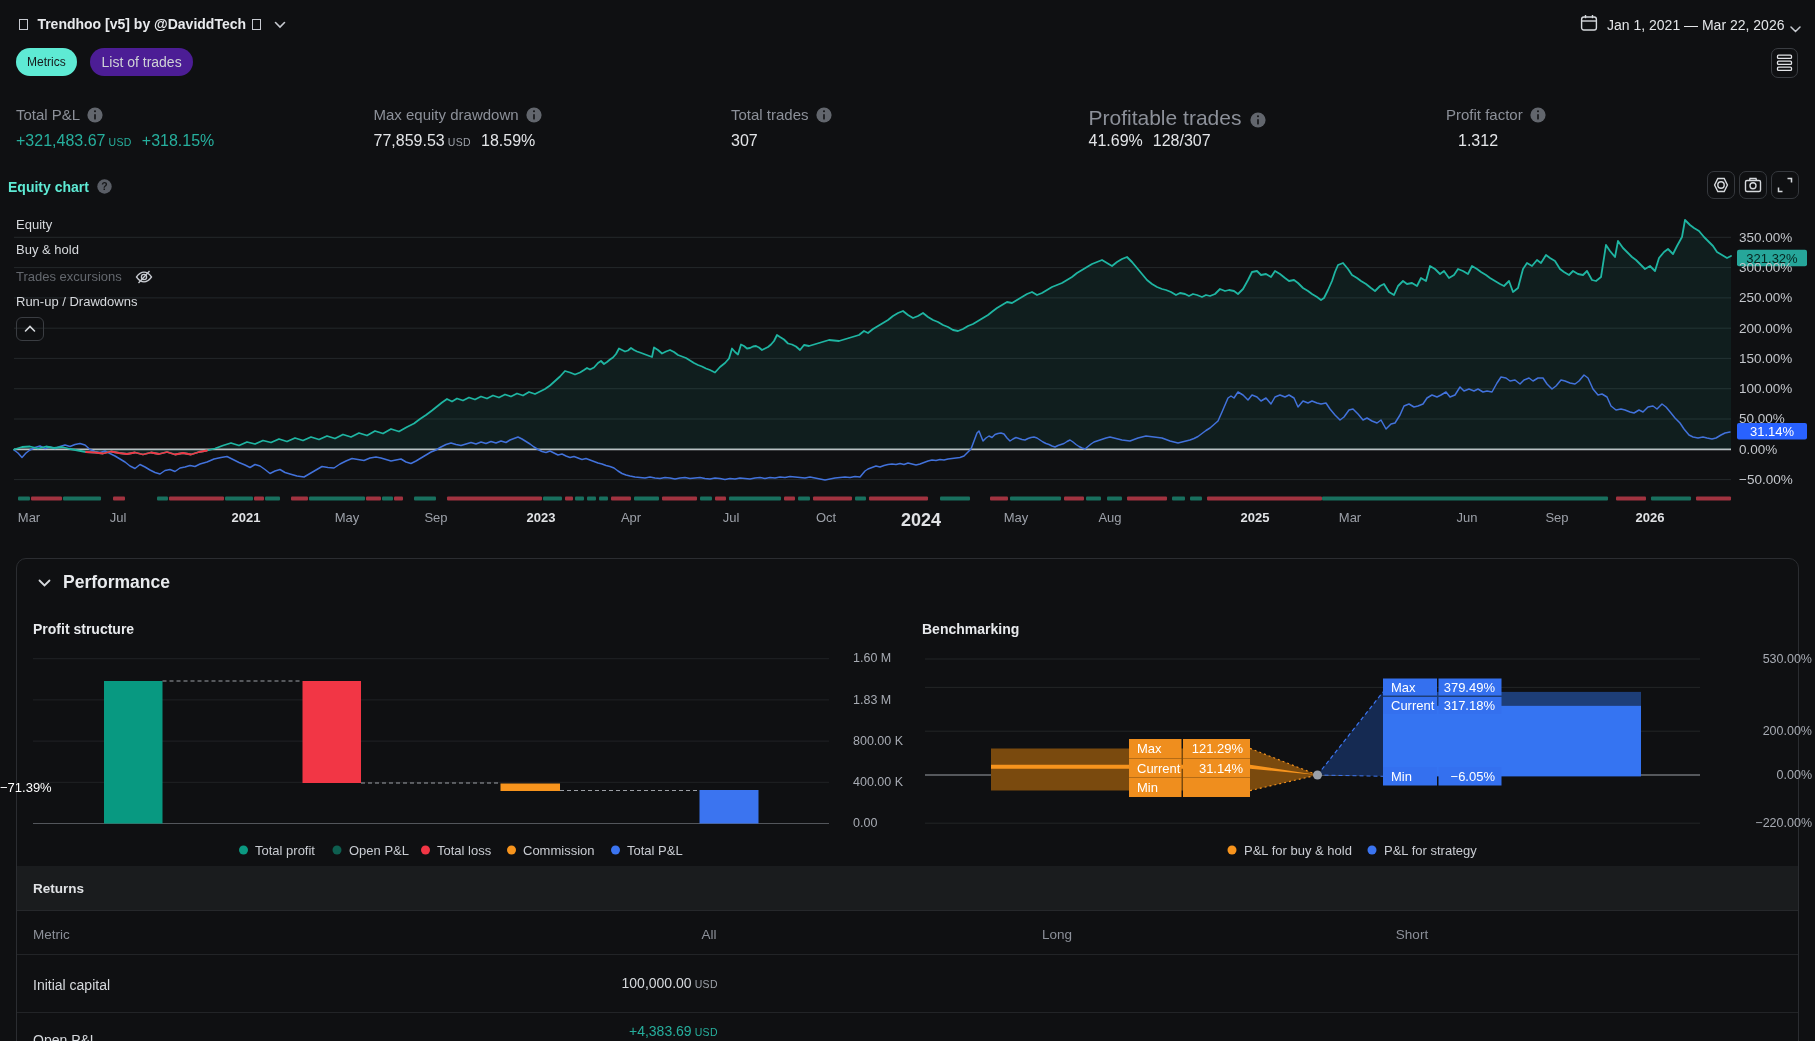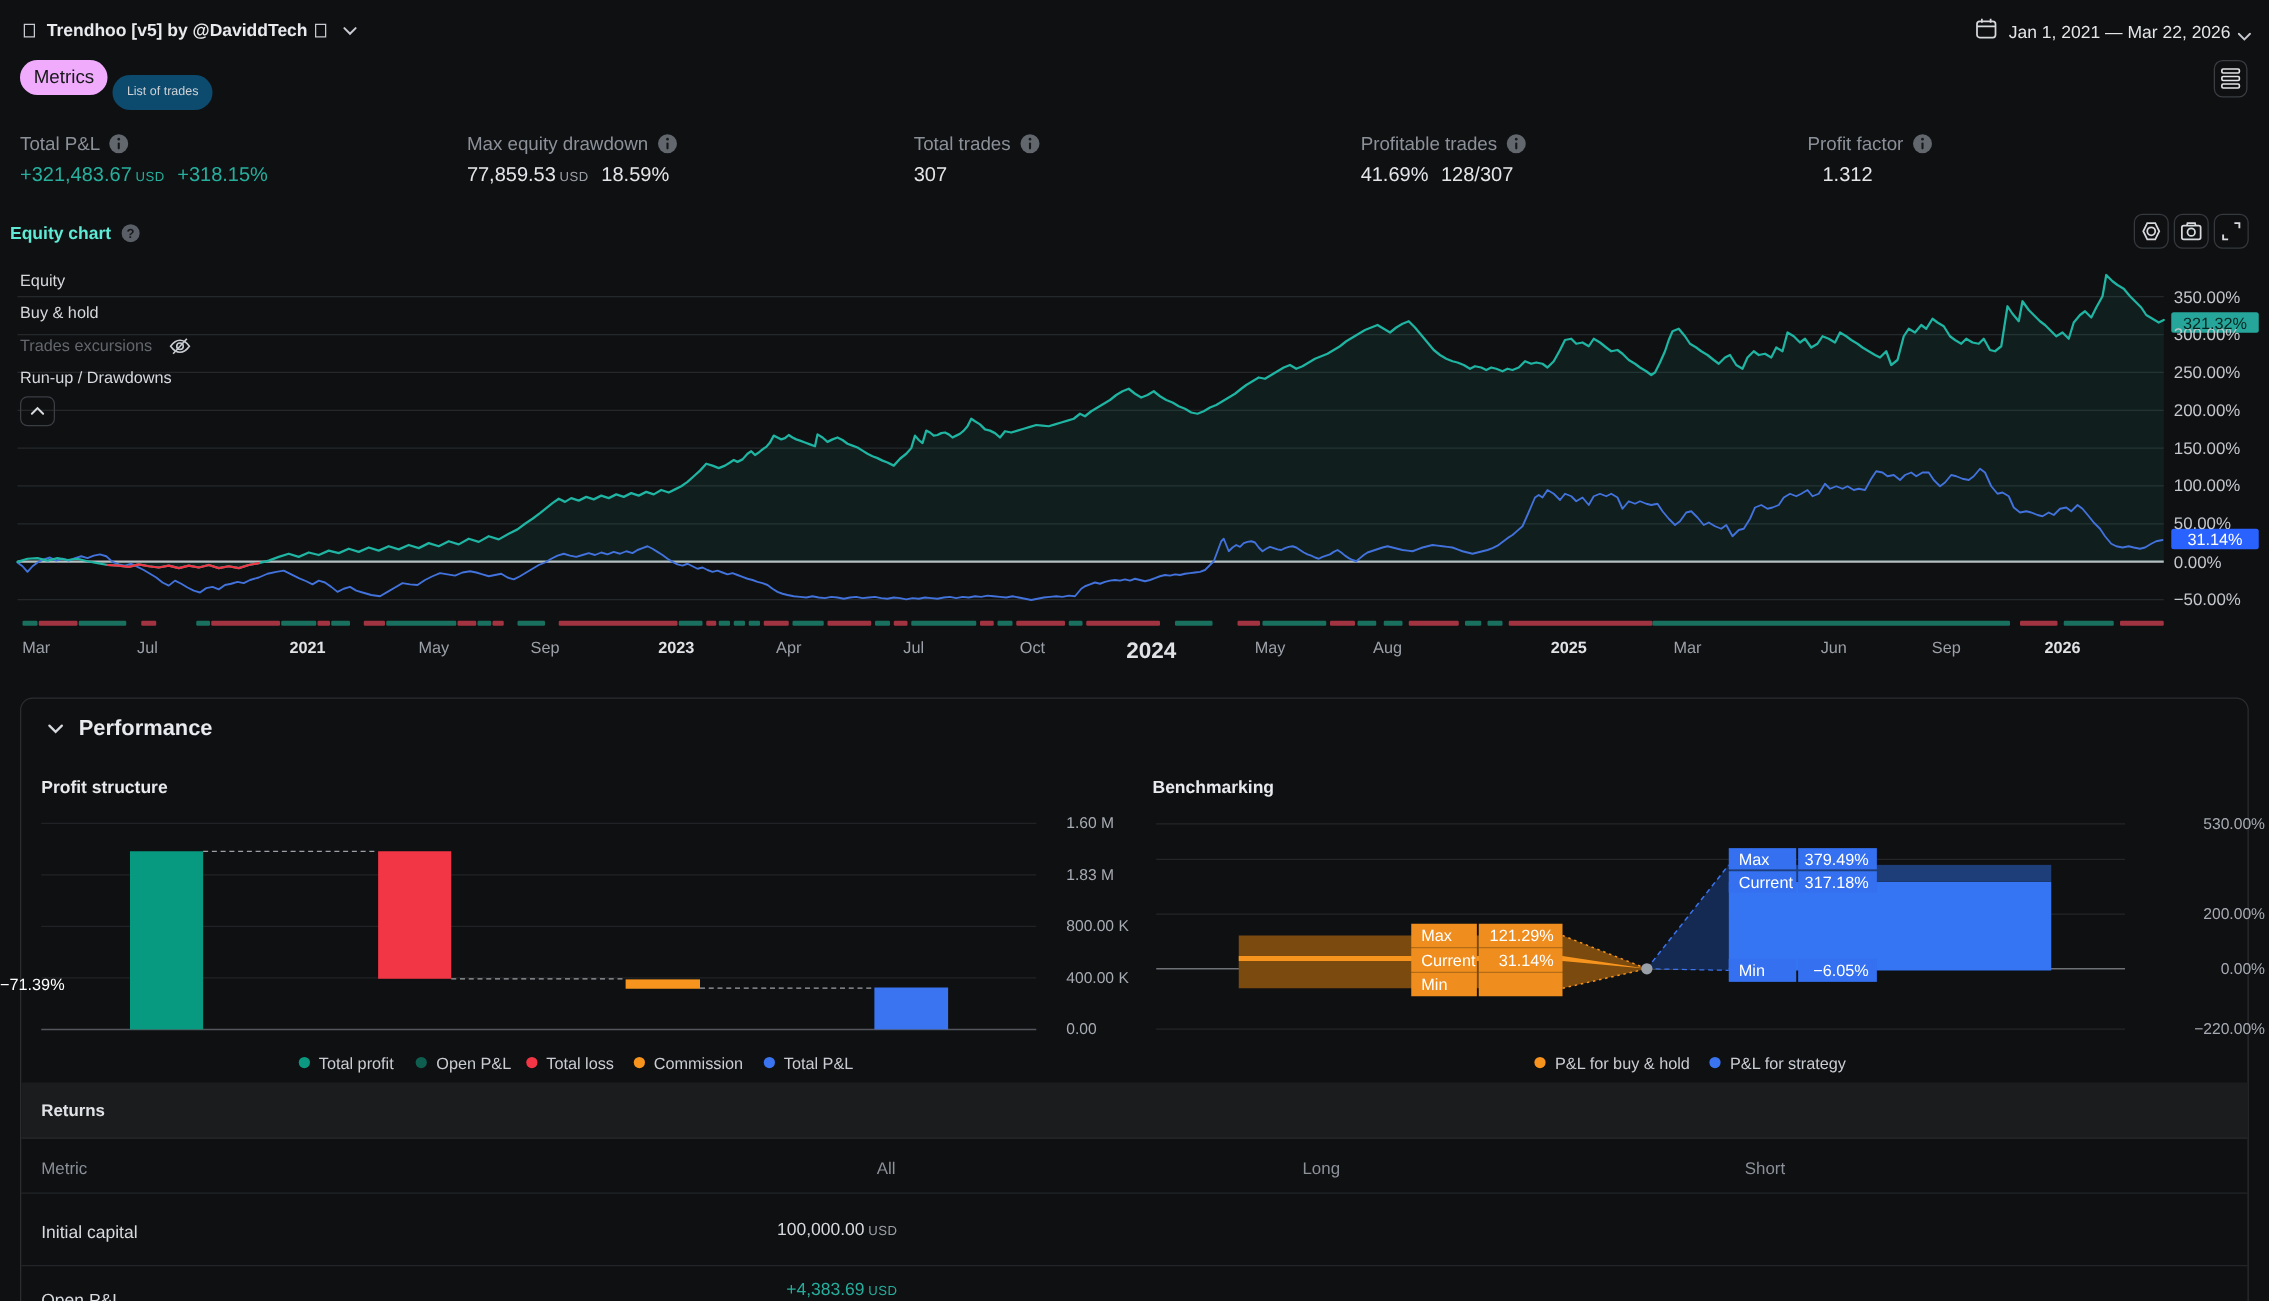--- a/index.html
+++ b/index.html
@@ -123,22 +123,22 @@
     <div style="position:absolute;left:1580px;top:14px;font-size:14px;color:#D6D9DD;font-weight:400;line-height:1;white-space:nowrap;"><svg width="18" height="18" viewBox="0 0 18 18" fill="none" stroke="#D6D9DD" stroke-width="1.4">
         <rect x="1.6" y="3" width="14.8" height="13" rx="2.2"></rect>
         <line x1="1.6" y1="7" x2="16.4" y2="7"></line>
         <line x1="5.5" y1="1" x2="5.5" y2="4.2"></line>
         <line x1="12.5" y1="1" x2="12.5" y2="4.2"></line>
       </svg></div>
     <div style="position:absolute;left:1607px;top:17.5px;font-size:14px;color:#E3E5E8;font-weight:400;line-height:1;white-space:nowrap;">Jan 1, 2021 — Mar 22, 2026</div>
     <div style="position:absolute;left:1790px;top:20.5px;font-size:14px;color:#D6D9DD;font-weight:400;line-height:1;white-space:nowrap;"><svg width="11" height="7" viewBox="0 0 11 7">
         <path d="M1 1 L5.5 5.5 L10 1" stroke="#C7CAD0" stroke-width="1.5" fill="none" stroke-linecap="round"></path>
       </svg></div>
-    <div style="position:absolute;left:16px;top:48px;height:28px;border-radius:14px;background:#f0abfc;color:#17181A;font-size:15px;line-height:28px;padding:0 11px;font-weight:400">Metrics</div>
-    <div style="position:absolute;left:90px;top:60px;height:28px;border-radius:14px;background:#0c4a6e;color:#CFD2D6;font-size:10px;line-height:28px;padding:0 11.5px">List of trades</div>
+    <div style="position:absolute;left:16px;top:48px;height:28px;border-radius:14px;background:#5eead4;color:#17181A;font-size:12px;line-height:28px;padding:0 11px;font-weight:400">Metrics</div>
+    <div style="position:absolute;left:90px;top:48px;height:28px;border-radius:14px;background:#4c1d95;color:#CFD2D6;font-size:14px;line-height:28px;padding:0 11.5px">List of trades</div>
     <div style="position:absolute;left:1771px;top:48px;width:27px;height:30px;border:1px solid #3A3D42;border-radius:7px;box-sizing:border-box"></div>
     <svg width="27" height="30" viewBox="0 0 27 30" style="position:absolute;left:1771px;top:48px">
       <rect x="6.5" y="7.2" width="14" height="3.2" rx="1" fill="none" stroke="#E3E5E8" stroke-width="1.3"></rect>
       <rect x="6.5" y="13.2" width="14" height="3.2" rx="1" fill="none" stroke="#E3E5E8" stroke-width="1.3"></rect>
       <rect x="6.5" y="19.2" width="14" height="3.2" rx="1" fill="none" stroke="#E3E5E8" stroke-width="1.3"></rect>
     </svg>
     <div style="position:absolute;left:16px;top:107px;font-size:15px;color:#8C9099;font-weight:400;line-height:1;white-space:nowrap;">Total P&amp;L <span style="margin-left:3px"><svg width="16" height="16" viewBox="0 0 16 16" style="vertical-align:-3px">
           <circle cx="8" cy="8" r="7.6" fill="#62666D"></circle>
           <rect x="7.15" y="6.9" width="1.7" height="5.6" rx="0.85" fill="#17181A"></rect>
           <circle cx="8" cy="4.3" r="1.05" fill="#17181A"></circle>
@@ -149,21 +149,21 @@
           <rect x="7.15" y="6.9" width="1.7" height="5.6" rx="0.85" fill="#17181A"></rect>
           <circle cx="8" cy="4.3" r="1.05" fill="#17181A"></circle>
         </svg></span></div>
     <div style="position:absolute;left:373.5px;top:132.5px;font-size:16px;color:#E3E5E8;font-weight:400;line-height:1;white-space:nowrap;"><span>77,859.53</span><span style="font-size:10.5px;color:#9CA0A8;margin-left:3px;letter-spacing:0.4px">USD</span><span style="margin-left:10px">18.59%</span></div>
     <div style="position:absolute;left:731px;top:107px;font-size:15px;color:#8C9099;font-weight:400;line-height:1;white-space:nowrap;">Total trades <span style="margin-left:3px"><svg width="16" height="16" viewBox="0 0 16 16" style="vertical-align:-3px">
           <circle cx="8" cy="8" r="7.6" fill="#62666D"></circle>
           <rect x="7.15" y="6.9" width="1.7" height="5.6" rx="0.85" fill="#17181A"></rect>
           <circle cx="8" cy="4.3" r="1.05" fill="#17181A"></circle>
         </svg></span></div>
     <div style="position:absolute;left:731px;top:132.5px;font-size:16px;color:#E3E5E8;font-weight:400;line-height:1;white-space:nowrap;">307</div>
-    <div style="position:absolute;left:1088.5px;top:107px;font-size:15px;color:#8C9099;font-weight:400;line-height:1;white-space:nowrap;">Profitable trades <span style="margin-left:3px"><svg width="16" height="16" viewBox="0 0 16 16" style="vertical-align:-3px">
+    <div style="position:absolute;left:1088.5px;top:107px;font-size:21px;color:#8C9099;font-weight:400;line-height:1;white-space:nowrap;">Profitable trades <span style="margin-left:3px"><svg width="16" height="16" viewBox="0 0 16 16" style="vertical-align:-3px">
           <circle cx="8" cy="8" r="7.6" fill="#62666D"></circle>
           <rect x="7.15" y="6.9" width="1.7" height="5.6" rx="0.85" fill="#17181A"></rect>
           <circle cx="8" cy="4.3" r="1.05" fill="#17181A"></circle>
         </svg></span></div>
     <div style="position:absolute;left:1088.5px;top:132.5px;font-size:16px;color:#E3E5E8;font-weight:400;line-height:1;white-space:nowrap;">41.69%<span style="margin-left:10px">128/307</span></div>
     <div style="position:absolute;left:1446px;top:107px;font-size:15px;color:#8C9099;font-weight:400;line-height:1;white-space:nowrap;">Profit factor <span style="margin-left:3px"><svg width="16" height="16" viewBox="0 0 16 16" style="vertical-align:-3px">
           <circle cx="8" cy="8" r="7.6" fill="#62666D"></circle>
           <rect x="7.15" y="6.9" width="1.7" height="5.6" rx="0.85" fill="#17181A"></rect>
           <circle cx="8" cy="4.3" r="1.05" fill="#17181A"></circle>
         </svg></span></div>

